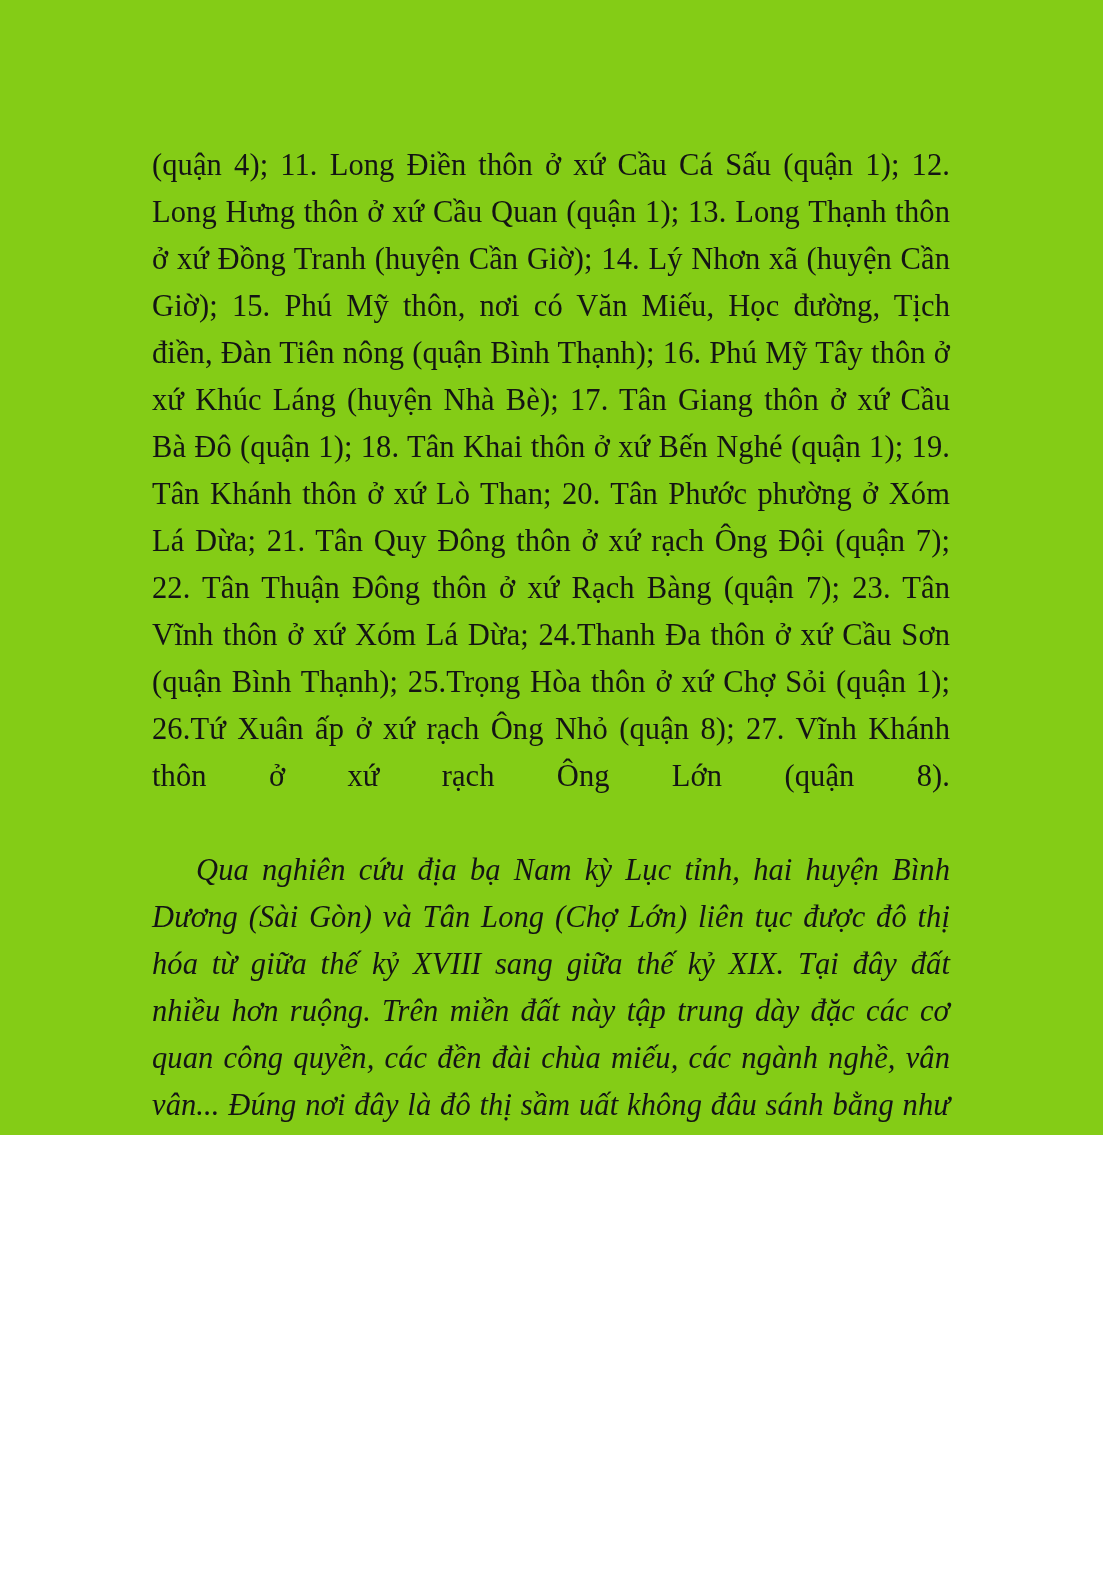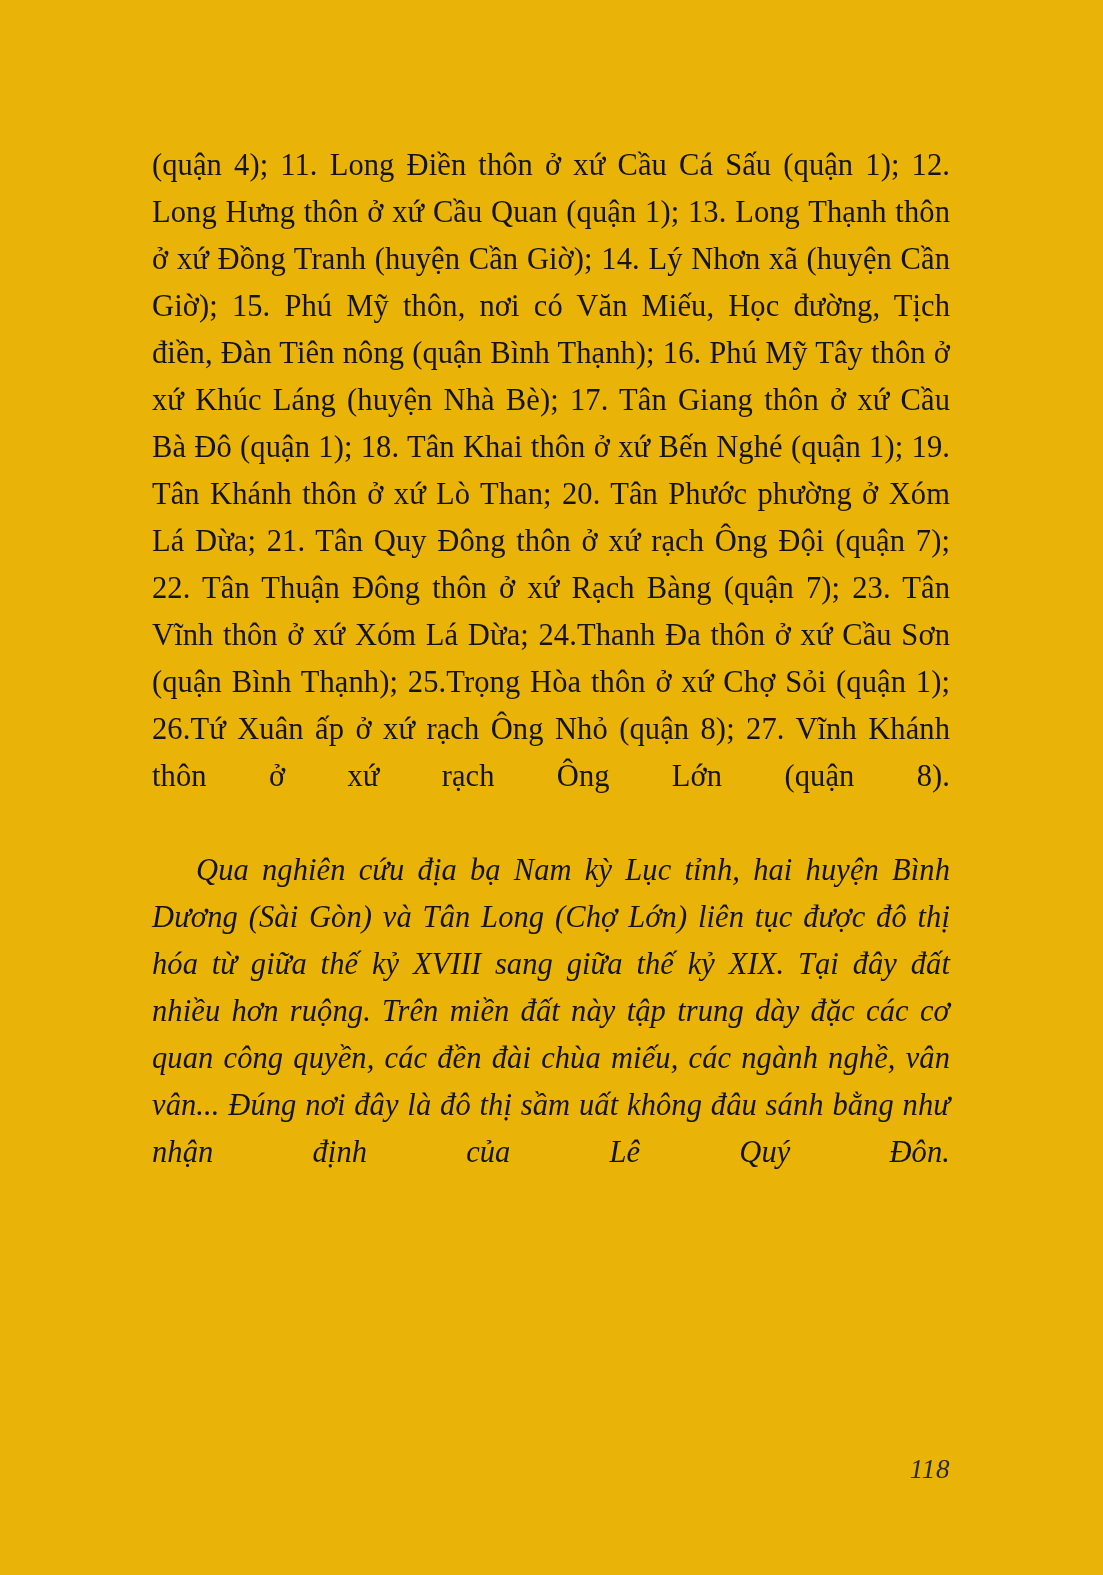--- a/index.html
+++ b/index.html
@@ -5,22 +5,22 @@
 <style>
   html, body {
     margin: 0;
     padding: 0;
     background: #ffffff;
   }
 
   .page {
     position: relative;
     width: 1103px;
-    height: 1575px;
-    background: #eab308;
+    height: 1135px;
+    background: #84cc16;
     overflow: hidden;
     box-sizing: border-box;
   }
 
   
   .text-block {
     position: absolute;
     left: 152px;
     top: 142px;
     width: 798px;

